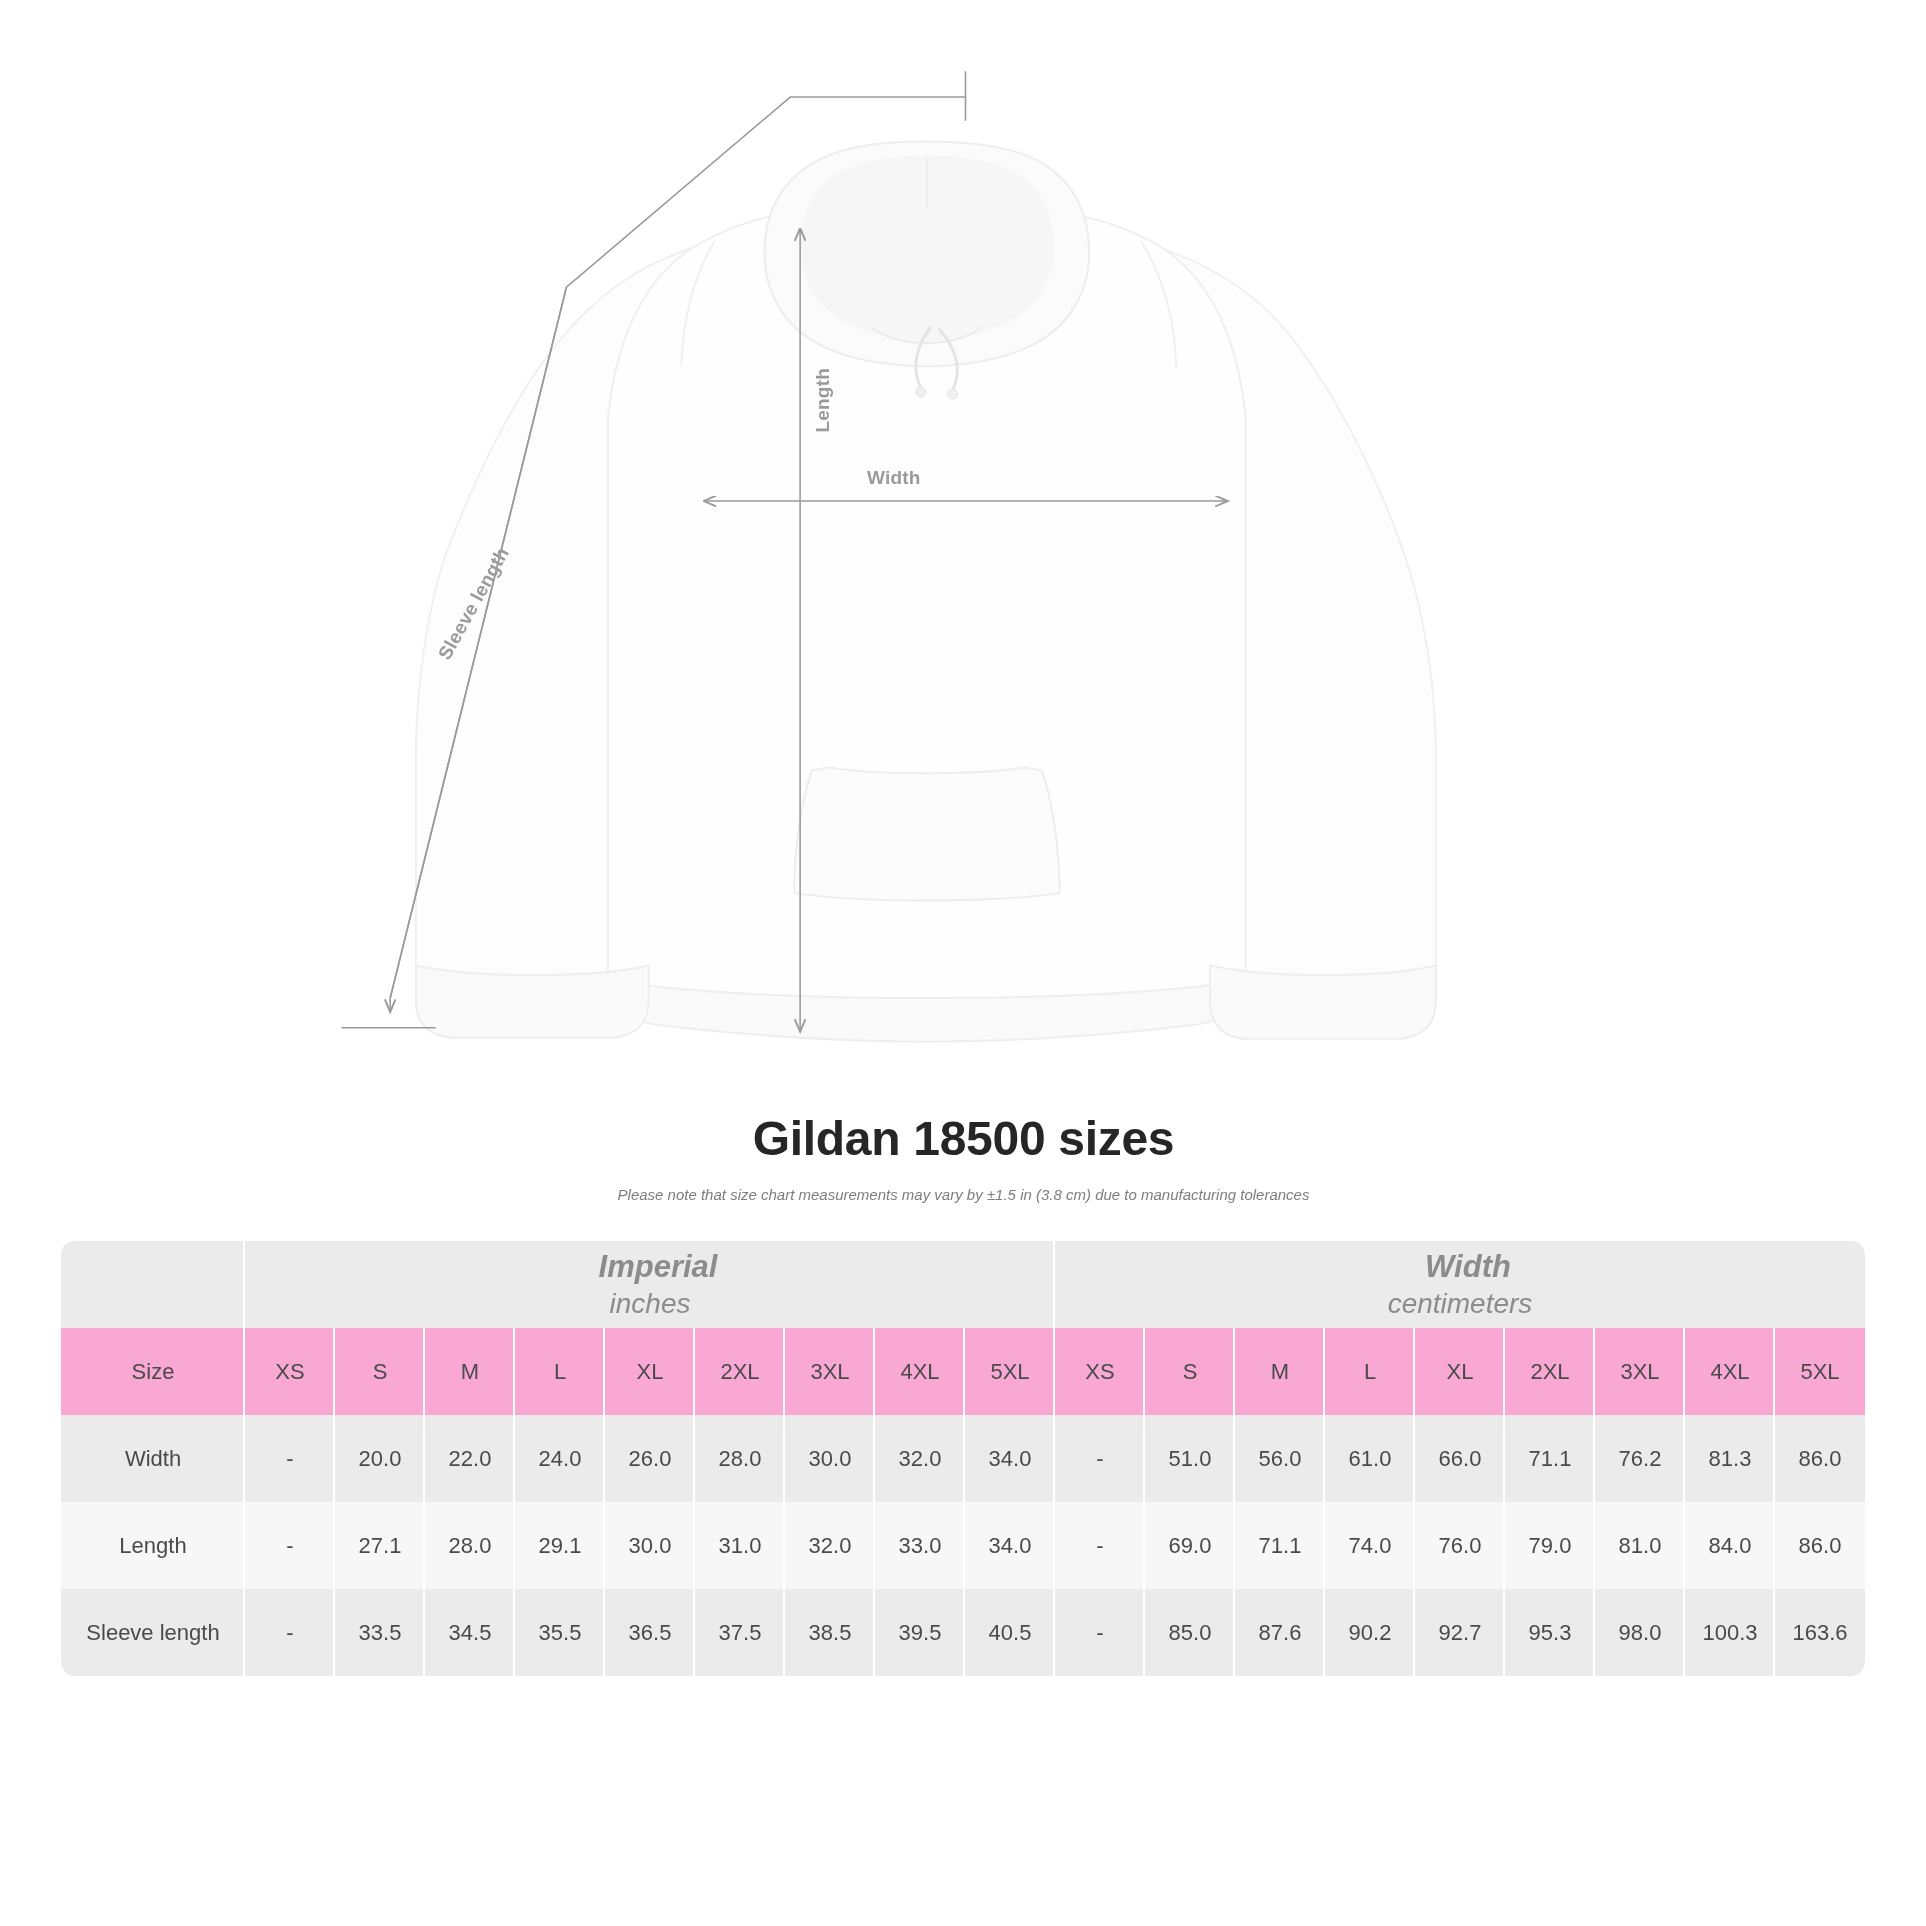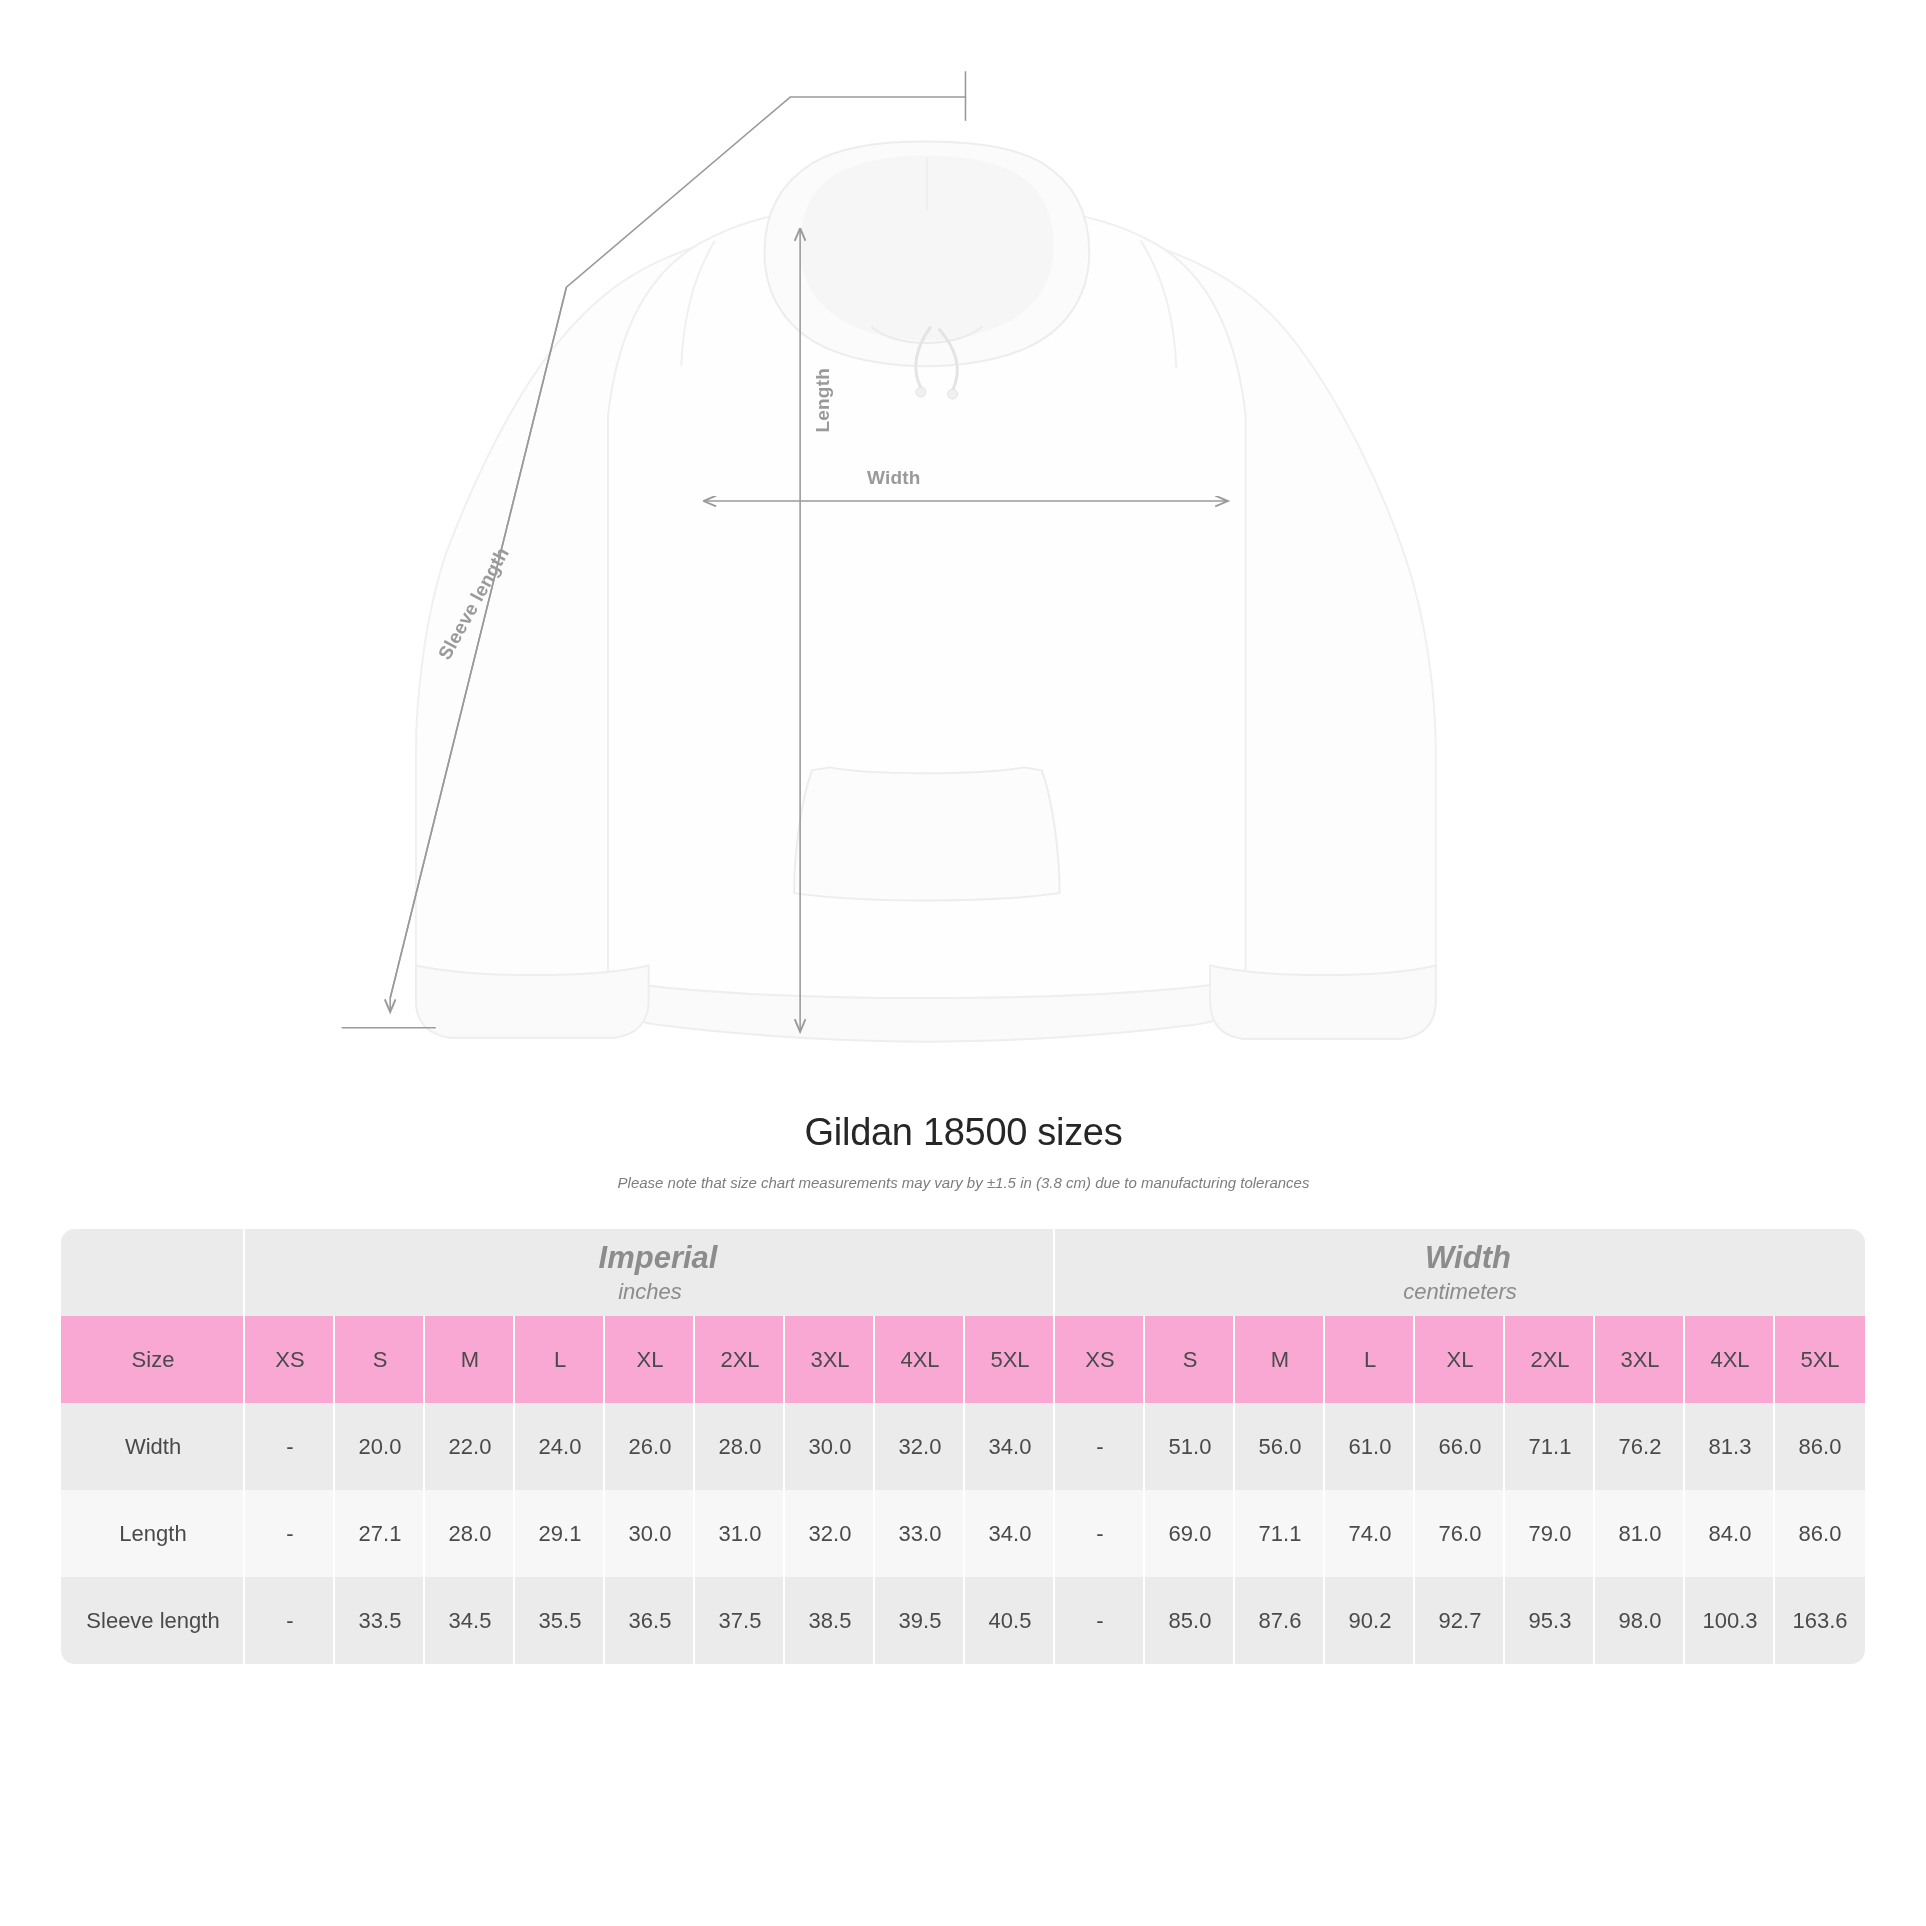--- a/index.html
+++ b/index.html
@@ -43,22 +43,22 @@
     transform-origin: left top;
     white-space: nowrap;
   }
 
   
   .heading-block {
     text-align: center;
     margin-top: 2px;
   }
   .chart-title {
-    font-size: 38px;
-    font-weight: normal;
+    font-size: 48px;
+    font-weight: bold;
     color: #262626;
     margin: 0;
     letter-spacing: -0.3px;
   }
   .chart-note {
     font-size: 15px;
     font-style: italic;
     color: #7d7d7d;
     margin-top: 20px;
   }
@@ -93,21 +93,21 @@
   .unit-row .unit-main {
     font-size: 31px;
     font-weight: bold;
     font-style: italic;
     color: #8c8c8c;
     display: block;
     line-height: 1.15;
     padding-left: 16px;
   }
   .unit-row .unit-sub {
-    font-size: 22px;
+    font-size: 28px;
     font-style: italic;
     color: #8c8c8c;
     display: block;
     margin-top: 4px;
   }
   .unit-row td.corner { background: #ebebeb; }
 
   
   .unit-row td:first-child { border-top-left-radius: 14px; }
   .unit-row td:last-child  { border-top-right-radius: 14px; }

